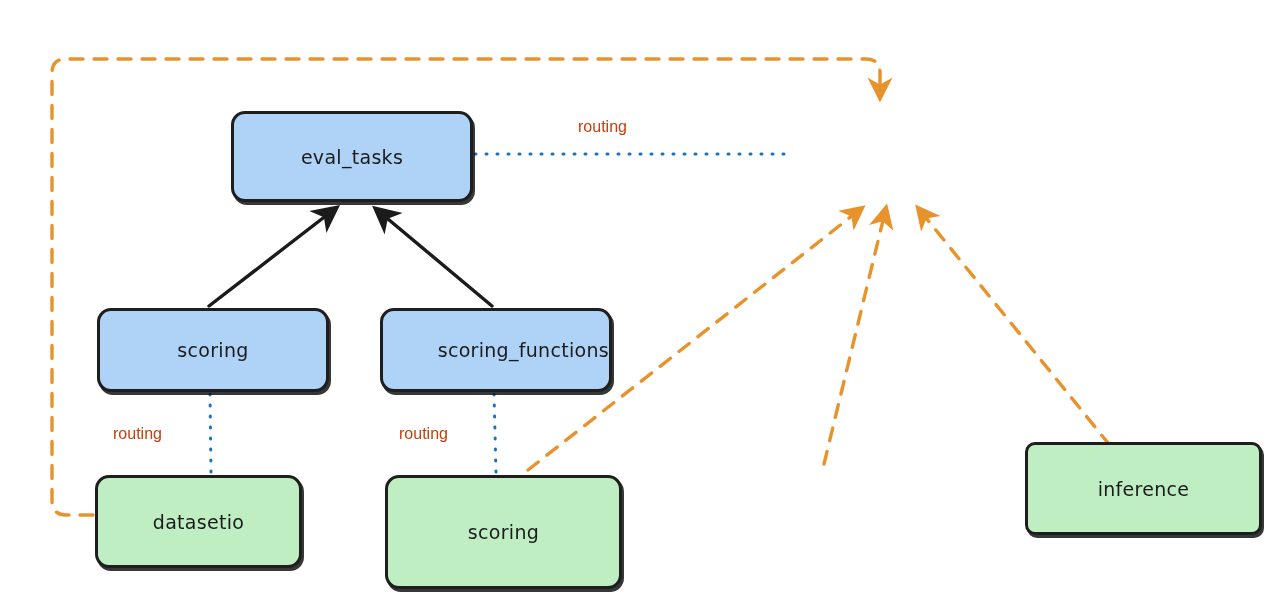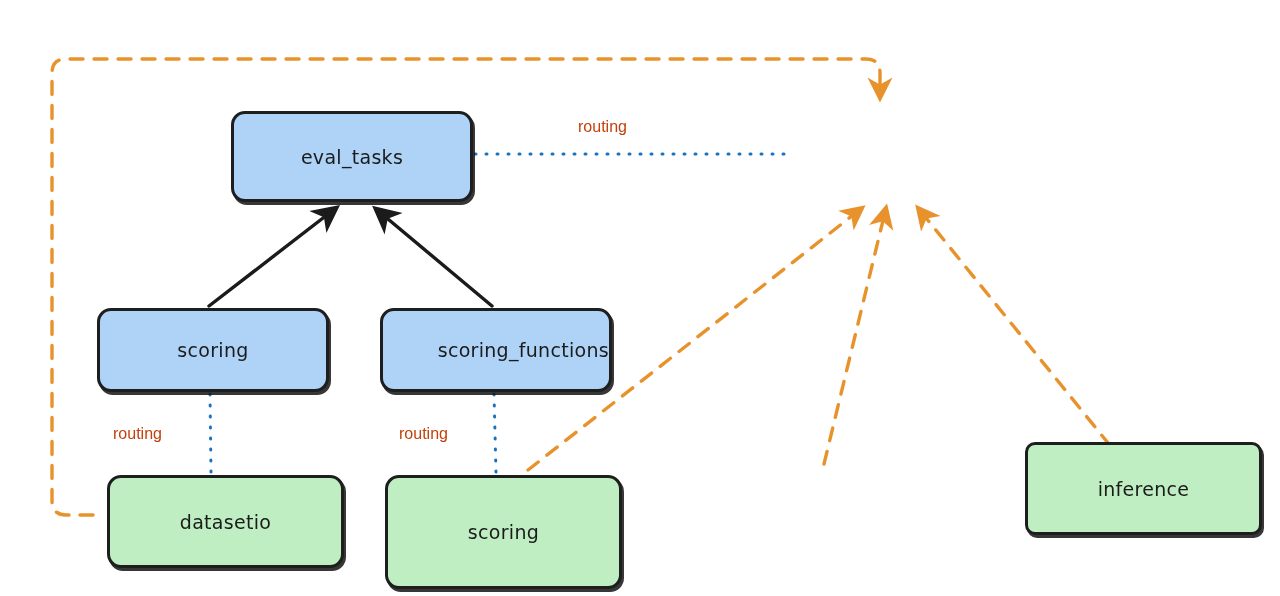--- a/index.html
+++ b/index.html
@@ -93,21 +93,21 @@
 
 
   <div class="node blue" style="left:97px; top:308px; width:232px; height:84px;">
     <span>scoring</span>
   </div>
 
   <div class="node blue" style="left:380px; top:308px; width:232px; height:84px;justify-content:flex-end;">
     <span>scoring_functions</span>
   </div>
 
-  <div class="node green" style="left:107px; top:475px; width:237px; height:93px;">
+  <div class="node green" style="left:95px; top:475px; width:207px; height:93px;">
     <span>datasetio</span>
   </div>
 
   <div class="node green" style="left:385px; top:475px; width:237px; height:114px;">
     <span>scoring</span>
   </div>
 
 
   <div class="node green" style="left:1025px; top:442px; width:237px; height:93px;border-radius:10px;">
     <span>inference</span>

